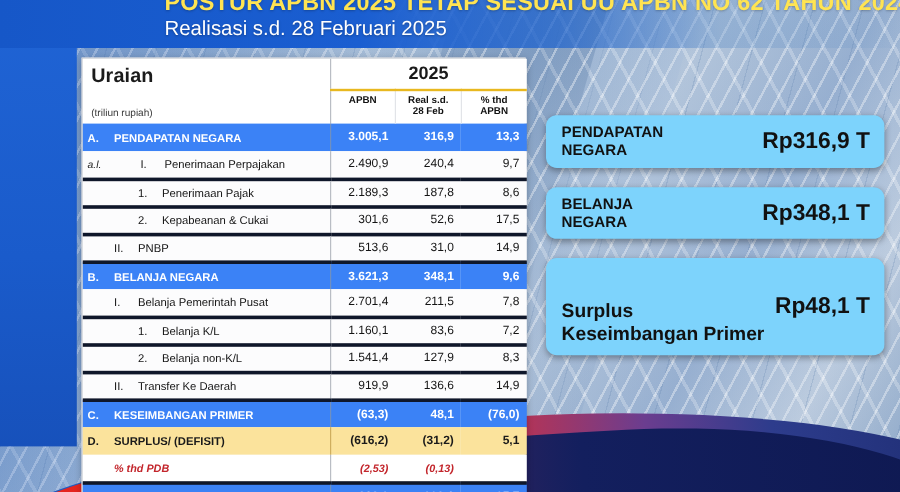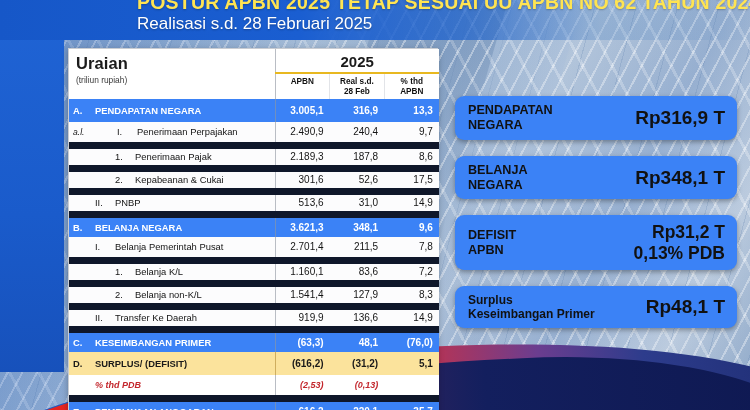--- a/index.html
+++ b/index.html
@@ -113,67 +113,67 @@
   }
   table { border-collapse:collapse; width:100%; table-layout:fixed; }
   col.c-label { width:206px; }
   col.c-num   { width:54.6px; }
 
   thead td { background:#fff; vertical-align:top; padding:0; }
   .th-uraian {
     padding:5px 0 4px 7px; border-right:1px solid #b9bdc4;
   }
   .th-uraian .big { font-size:16.5px; font-weight:bold; color:#1b1b1b; letter-spacing:.1px; }
-  .th-uraian .small { font-size:8.4px; color:#3a3a3a; margin-top:2px; }
+  .th-uraian .small { font-size:8.4px; color:#3a3a3a; margin-top:16px; }
   .th-year {
     text-align:center; font-size:15px; font-weight:bold; color:#1b1b1b;
     padding:4px 0 2px; border-bottom:2.2px solid #e8b820;
   }
   .th-sub {
     text-align:center; font-size:8.2px; font-weight:bold; color:#121212;
     line-height:1.16; padding:3px 2px 3px;
     border-right:1px solid #e2e4e8;
   }
   .th-sub:last-child { border-right:none; }
 
   tbody td { font-size:9.4px; color:#141414; height:23px; padding:0; }
   td.lbl { padding-left:4px; border-right:1px solid #b9bdc4; white-space:nowrap; }
   td.num { text-align:right; padding-right:6px; font-size:10px; white-space:nowrap; }
 
-  tr.sep td { border-bottom:7px solid #0f172a; }
+  tr.sep td { border-bottom:3px solid #0f172a; }
 
   
   tr.dark td { background:#3b82f6; color:#fff; font-weight:bold; }
   tr.dark td.lbl { border-right:1px solid #6f8fc0; }
   tr.dark td.num { color:#fff; }
   tr.yellow td { background:#fbe39c; font-weight:bold; color:#1a1a1a; }
   tr.yellow td.lbl { border-right:1px solid #cfae5e; }
   tr.pdb td { background:#fff; }
   tr.pdb td.lbl, tr.pdb td.num { color:#c3262c; font-weight:bold; font-style:italic; font-size:9px; }
   tr.plain td { background:#fcfcfd; }
 
   .code { display:inline-block; width:22px; font-weight:bold; }
   .al   { display:inline-block; width:22px; font-style:italic; font-size:8.6px; }
   .ind1 { padding-left:22px; }
   .ind2 { padding-left:42px; }
   .rn   { display:inline-block; width:20px; }
 
   
   #callouts { position:absolute; left:455px; top:96px; width:282px; z-index:8; }
   .callout {
-    background:#3b82f6; border-radius:9px;
+    background:#7dd3fc; border-radius:9px;
     display:flex; align-items:center; justify-content:space-between;
     padding:7px 12px 7px 13px; margin-bottom:16px;
     box-shadow:0 2px 5px rgba(0,0,0,.35);
   }
   .co-label { font-size:12.6px; font-weight:bold; color:#111; line-height:1.18; white-space:pre-line; }
   .co-value { font-size:19px; font-weight:bold; color:#111; text-align:right; line-height:1.16; white-space:pre-line; }
   .co-value.two { font-size:17.5px; }
   #callout-4 { margin-bottom:0; }
-  #callout-4 .co-label { font-size:12px; }
+  #callout-4 .co-label { font-size:16px;margin-top:29px; }
 </style>
 </head>
 <body>
 
 <div id="bg">
   <div class="bg-base"></div>
   <div class="diag3"></div>
   <div class="pane-a"></div>
   <div class="pane-b"></div>
   <div class="diag"></div>
@@ -321,24 +321,18 @@
     <div class="callout" id="callout-1">
       <div class="co-label">PENDAPATAN
 NEGARA</div>
       <div class="co-value">Rp316,9 T</div>
     </div>
     <div class="callout" id="callout-2">
       <div class="co-label">BELANJA
 NEGARA</div>
       <div class="co-value">Rp348,1 T</div>
     </div>
-    <div class="callout" id="callout-3">
-      <div class="co-label">DEFISIT
-APBN</div>
-      <div class="co-value two">Rp31,2 T
-0,13% PDB</div>
-    </div>
     <div class="callout" id="callout-4">
       <div class="co-label">Surplus
 Keseimbangan Primer</div>
       <div class="co-value">Rp48,1 T</div>
     </div>
   </div>
 
 </body></html>

